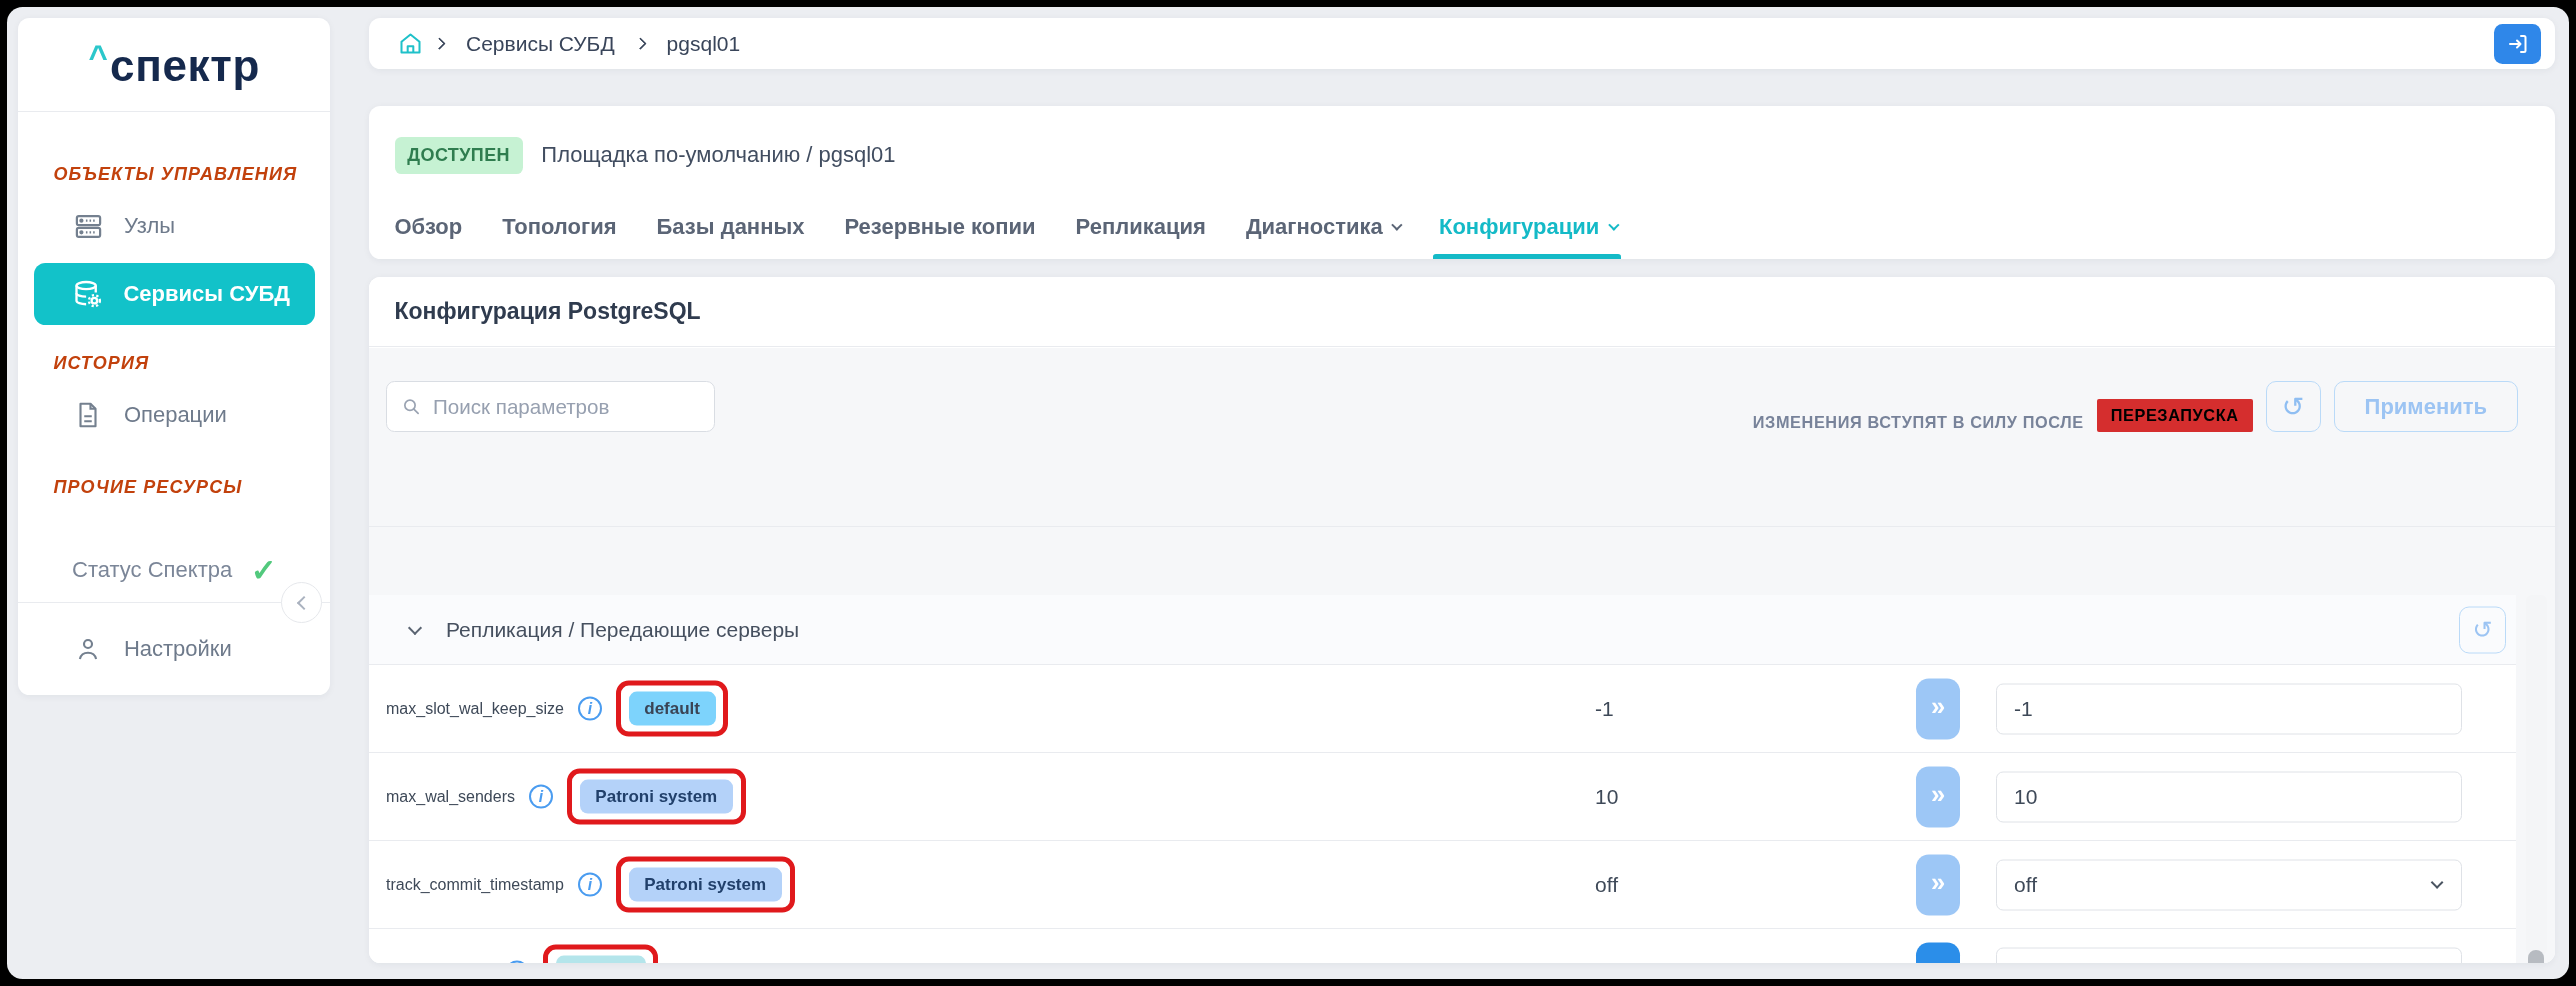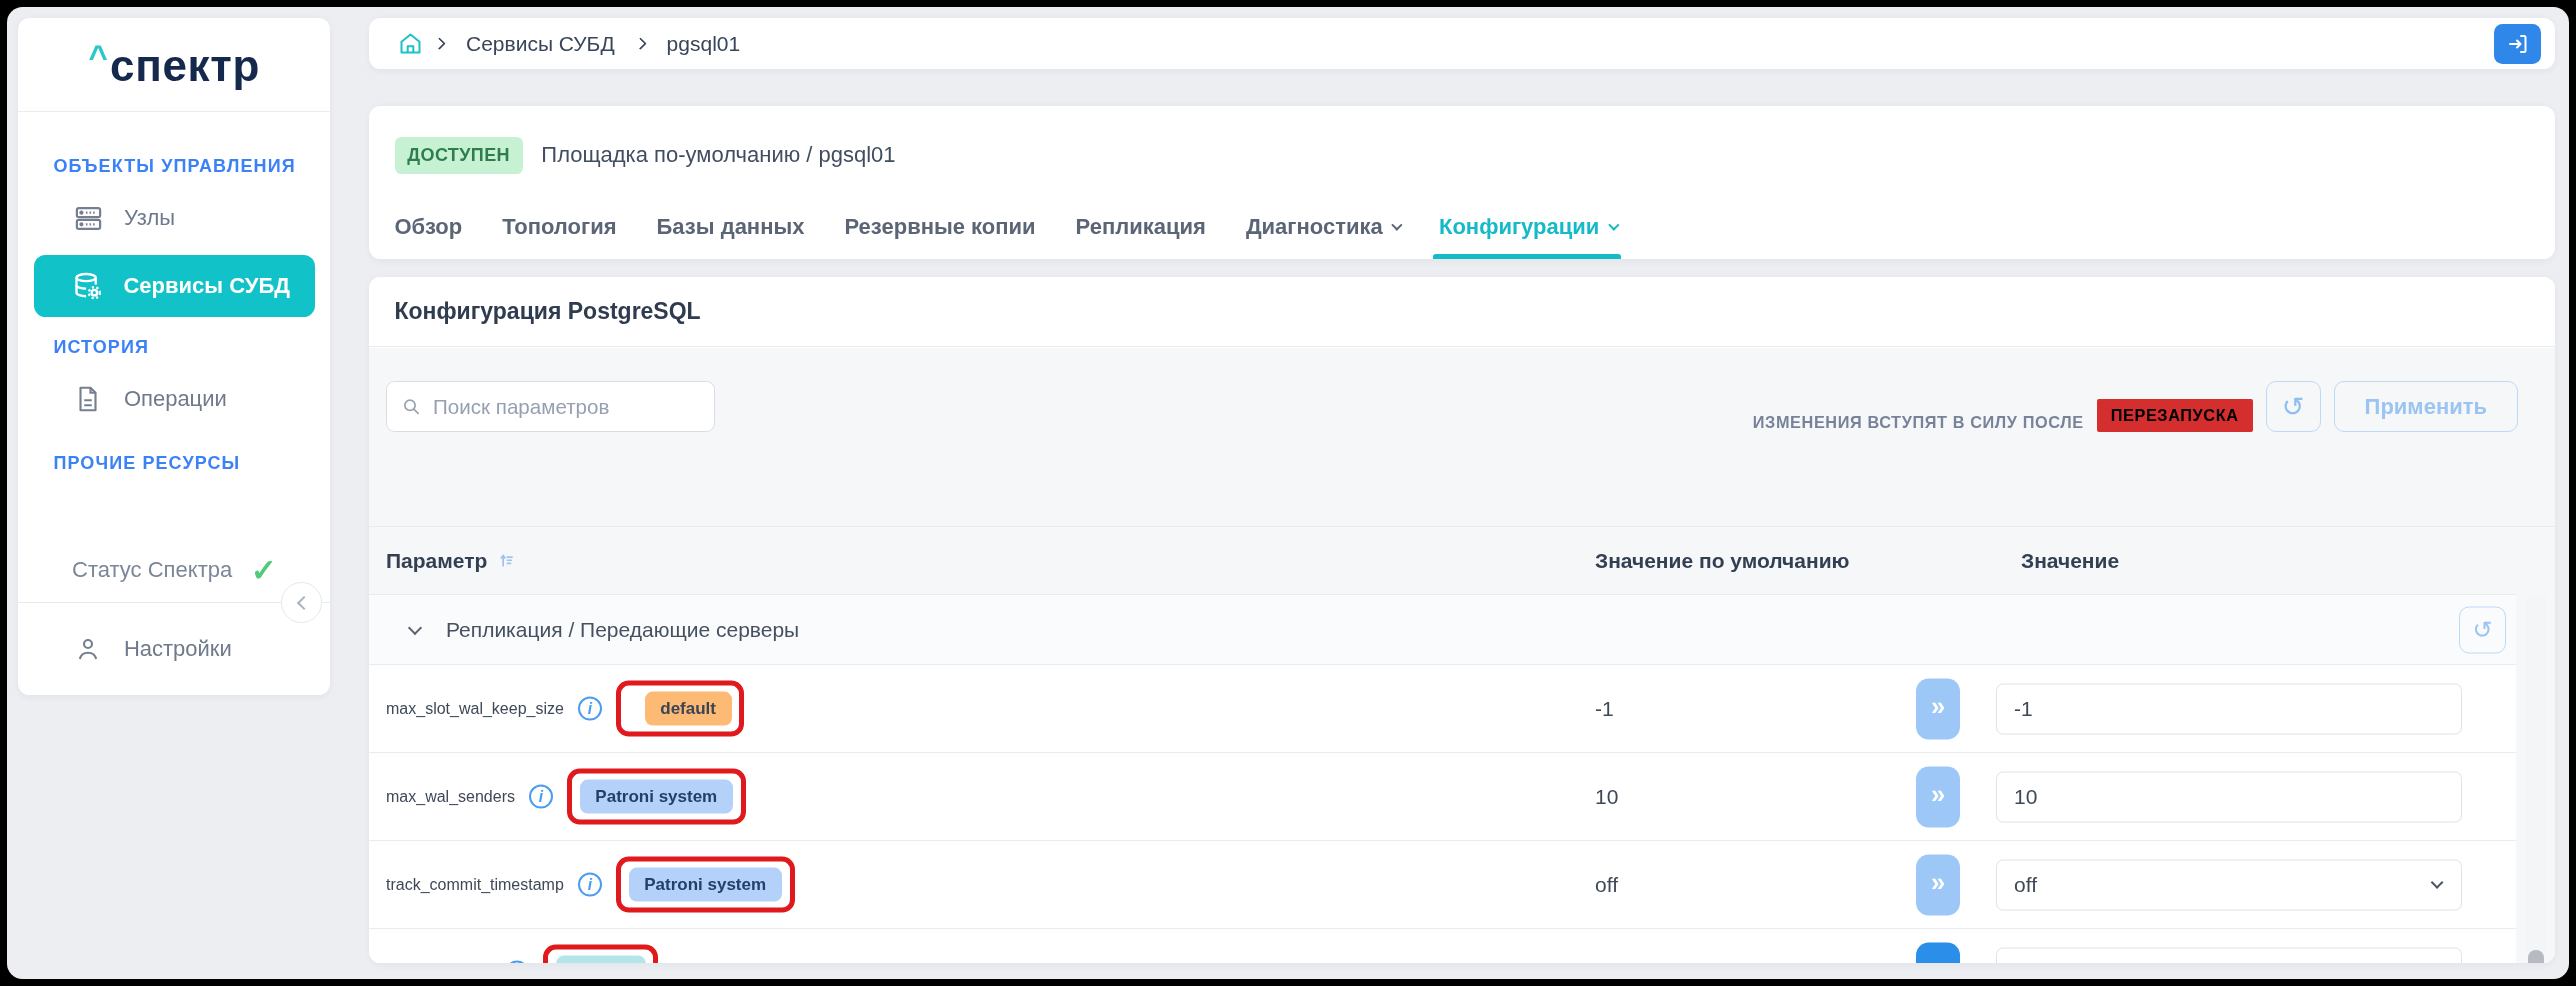--- a/index.html
+++ b/index.html
@@ -19,22 +19,22 @@
   }
   .card { background:#fff; border-radius:11.4px; box-shadow:0 1.4px 7px rgba(20,30,60,.05); }
 
   
   .sidebar { position:absolute; left:11.4px; top:11.4px; width:312px; height:677px; }
   .logo-row { height:94px; display:flex; align-items:center; justify-content:center;
               border-bottom:1.4px solid #e9ebef; }
   .logo { font-size:44px; font-weight:bold; color:#15294d; letter-spacing:0.7px; }
   .logo .caret { color:#2bc7cb; font-size:33px; vertical-align:12.8px; font-weight:bold; margin-right:1.4px; }
   .nav { padding-top:24px; }
-  .nav-section-label { padding-left:35px; margin-top:20px; margin-bottom:7px;
-        font-size:18px; font-weight:bold; color:#3b82f6; letter-spacing:1.1px; }
+  .nav-section-label { padding-left:35px; margin-top:28px; margin-bottom:7px;
+        font-size:18px; font-weight:bold; color:#c2410c; letter-spacing:1.1px;font-style:italic; }
   .nav-item { height:68px; display:flex; align-items:center; padding-left:53px;
         color:#6e7a8b; font-size:22px; cursor:pointer; }
   .nav-item .nicon { width:34px; height:34px; margin-right:18.5px; flex:0 0 34px;
         display:flex; align-items:center; justify-content:center; }
   .nav-item svg { stroke:#74808f; }
   .nav-item.active { margin:2.8px 15.6px; padding-left:37px; height:62px;
         background:#12c2c9; border-radius:11.4px; color:#fff; font-weight:bold; }
   .nav-item.active svg { stroke:#fff; }
   .sidebar-bottom { position:absolute; left:0; right:0; bottom:0; }
   .status-row { display:flex; align-items:center; justify-content:center; gap:18.5px;
@@ -124,21 +124,21 @@
   .param-row { height:88px; background:#fff; border-bottom:1.4px solid #e9ebef; position:relative; }
   .cell-name { position:absolute; left:17px; top:50%; transform:translateY(-50%);
         display:flex; align-items:center; gap:14px; }
   .param-name { font-size:16px; color:#3e4958; }
   .info-icon { width:24px; height:24px; border-radius:50%; border:2.1px solid #4a9cf0;
         color:#4a9cf0; font-size:15.6px; font-weight:bold; font-style:italic;
         display:flex; align-items:center; justify-content:center; flex:0 0 24px; cursor:pointer; }
   .annotation { border:5px solid #e0191c; border-radius:12.8px; padding:6.4px 7.8px;
         display:inline-flex; background:#fff; }
   .badge { font-size:17px; font-weight:bold; padding:7px 15.6px; border-radius:7.8px; white-space:nowrap; }
-  .badge[data-type="default"]        { background:#fdba74; color:#3a4455;margin-left:16px; }
+  .badge[data-type="default"]        { background:#7dd3fc; color:#3a4455; }
   .badge[data-type="patroni-system"] { background:#b4d2f9; color:#21406b; }
   .badge[data-type="patroni"]        { background:#b4e5eb; color:#205863; }
   .cell-default { position:absolute; left:1226px; top:50%; transform:translateY(-50%);
         font-size:21px; color:#3e4958; }
   .transfer-btn { position:absolute; left:1547px; top:50%; transform:translateY(-50%);
         width:44px; height:61px; border-radius:12.8px; background:#9dc7f6; border:none;
         color:#fff; font-size:25.5px; font-weight:bold; display:flex; align-items:center;
         justify-content:center; cursor:pointer; padding-bottom:4.3px; }
   .transfer-btn.primary { background:#2b8ee9; }
   .value-input, .value-select { position:absolute; left:1627px; top:50%; transform:translateY(-50%);
@@ -309,37 +309,20 @@
           <div class="toolbar-right">
             <span class="restart-notice">ИЗМЕНЕНИЯ ВСТУПЯТ В СИЛУ ПОСЛЕ</span>
             <span class="restart-badge">ПЕРЕЗАПУСКА</span>
             <button class="ghost-btn refresh-btn">
               <span>↺</span>
             </button>
             <button class="ghost-btn apply-btn">Применить</button>
           </div>
         </div>
 
-        <div class="thead">
-          <div class="th th-param">
-            <span>Параметр</span>
-            <span class="sort-icon">
-              <svg width="18.5" height="18.5" viewBox="0 0 24 24" fill="none" stroke="#9cc2ee" stroke-width="2.2" stroke-linecap="round">
-                <path d="M8 19V6M8 6 5.5 9M8 6l2.5 3"></path>
-                <path d="M13.5 8h6M13.5 12h5M13.5 16h4"></path>
-              </svg>
-            </span>
-          </div>
-          <div class="th th-default">
-              <span>Значение по умолчанию</span>
-            </div>
-          <div class="th th-value">
-              <span>Значение</span>
-            </div>
-        </div>
 
         <div class="group-row">
           <span class="chev-down"></span>
           <span class="group-label">Репликация / Передающие серверы</span>
           <button class="ghost-btn group-refresh">
             <span>↺</span>
           </button>
         </div>
 
         <div class="rows">

